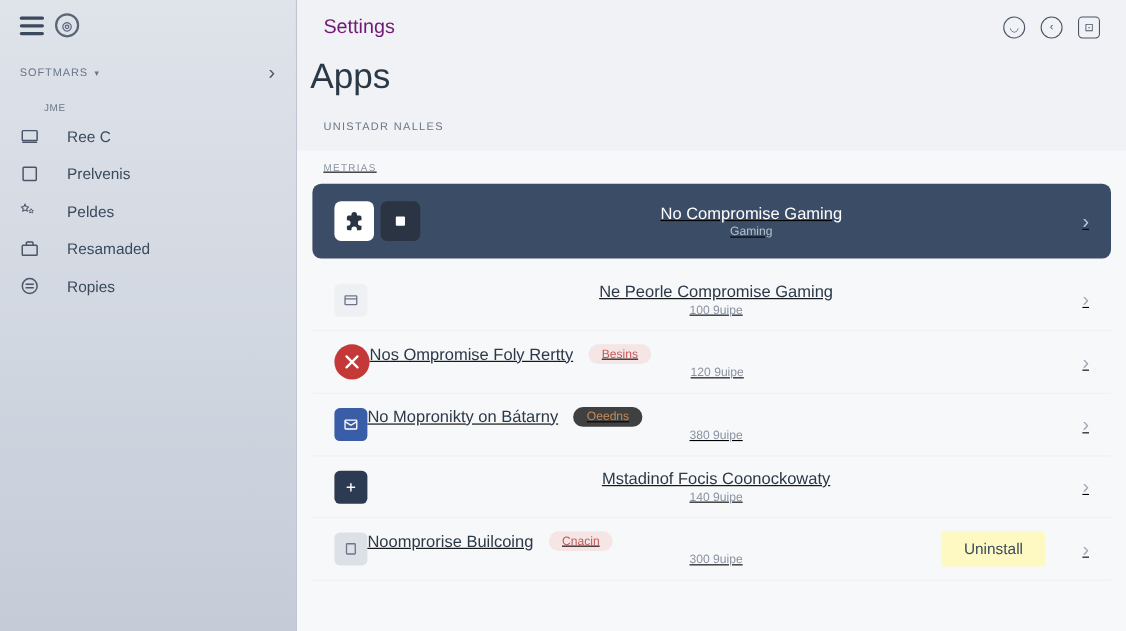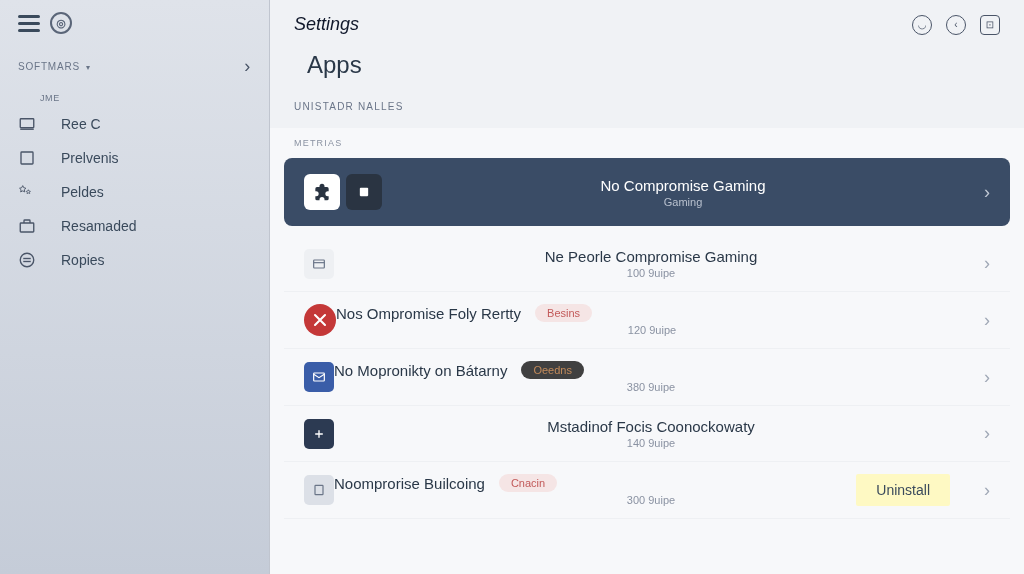--- a/index.html
+++ b/index.html
@@ -16,29 +16,29 @@
     .chevron-right { color: #4a5568; font-size: 18px; }
     
     .tiny-label { padding: 10px 40px 4px; color: #6a7588; font-size: 9px; letter-spacing: 0.6px; }
     
     .sidebar-item { display: flex; align-items: center; gap: 25px; padding: 8px 18px; color: #3a4a5c; font-size: 14px; cursor: pointer; }
     .sidebar-icon { width: 18px; height: 18px; display: flex; align-items: center; justify-content: center; flex-shrink: 0; }
     .sidebar-icon svg { width: 18px; height: 18px; stroke: #4a5568; fill: none; stroke-width: 1.8; }
     
     .main { flex: 1; background: #f0f2f5; display: flex; flex-direction: column; }
     .header { display: flex; align-items: center; justify-content: space-between; padding: 14px 24px 8px; }
-    .header-title { font-size: 18px; color: #0f172a; font-weight: 400; font-style: italic; }
+    .header-title { font-size: 18px; color: #701a75; font-weight: 400; }
     .header-icons { display: flex; gap: 14px; }
     .header-icon { width: 20px; height: 20px; border: 1.8px solid #4a5568; border-radius: 50%; display: flex; align-items: center; justify-content: center; font-size: 10px; color: #4a5568; cursor: pointer; }
     .header-icon.square { border-radius: 4px; }
     
-    .page-title { font-size: 24px; color: #2a3848; font-weight: 400; padding: 8px 37px 18px; }
+    .page-title { font-size: 32px; color: #2a3848; font-weight: 400; padding: 8px 12px 18px; }
     .subsection-label { padding: 4px 24px 16px; color: #6a7588; font-size: 10px; letter-spacing: 1.2px; }
     
-    .apps-container { background: #f7f8fa; flex: 1; }
+    .apps-container { background: #f7f8fa; flex: 1; text-decoration: underline; }
     .category-label { padding: 10px 24px 10px; color: #8a92a2; font-size: 9px; letter-spacing: 1.2px; }
     
     .app-row { display: flex; align-items: center; padding: 12px 20px; margin: 0 14px; border-bottom: 1px solid #eef0f3; cursor: pointer; position: relative; }
     .app-row.selected { background: #3a4c66; border-radius: 8px; border-bottom: none; margin: 0 14px 10px; padding: 16px 20px; }
     .app-row.selected .app-name { color: #fff; }
     .app-row.selected .app-sub { color: #b8c0ce; }
     .app-row.selected .row-chevron { color: #c0c8d4; }
     
     .app-icon-group { display: flex; gap: 6px; margin-right: 16px; }
     .app-icon { width: 36px; height: 36px; background: #fff; border-radius: 6px; display: flex; align-items: center; justify-content: center; flex-shrink: 0; }

